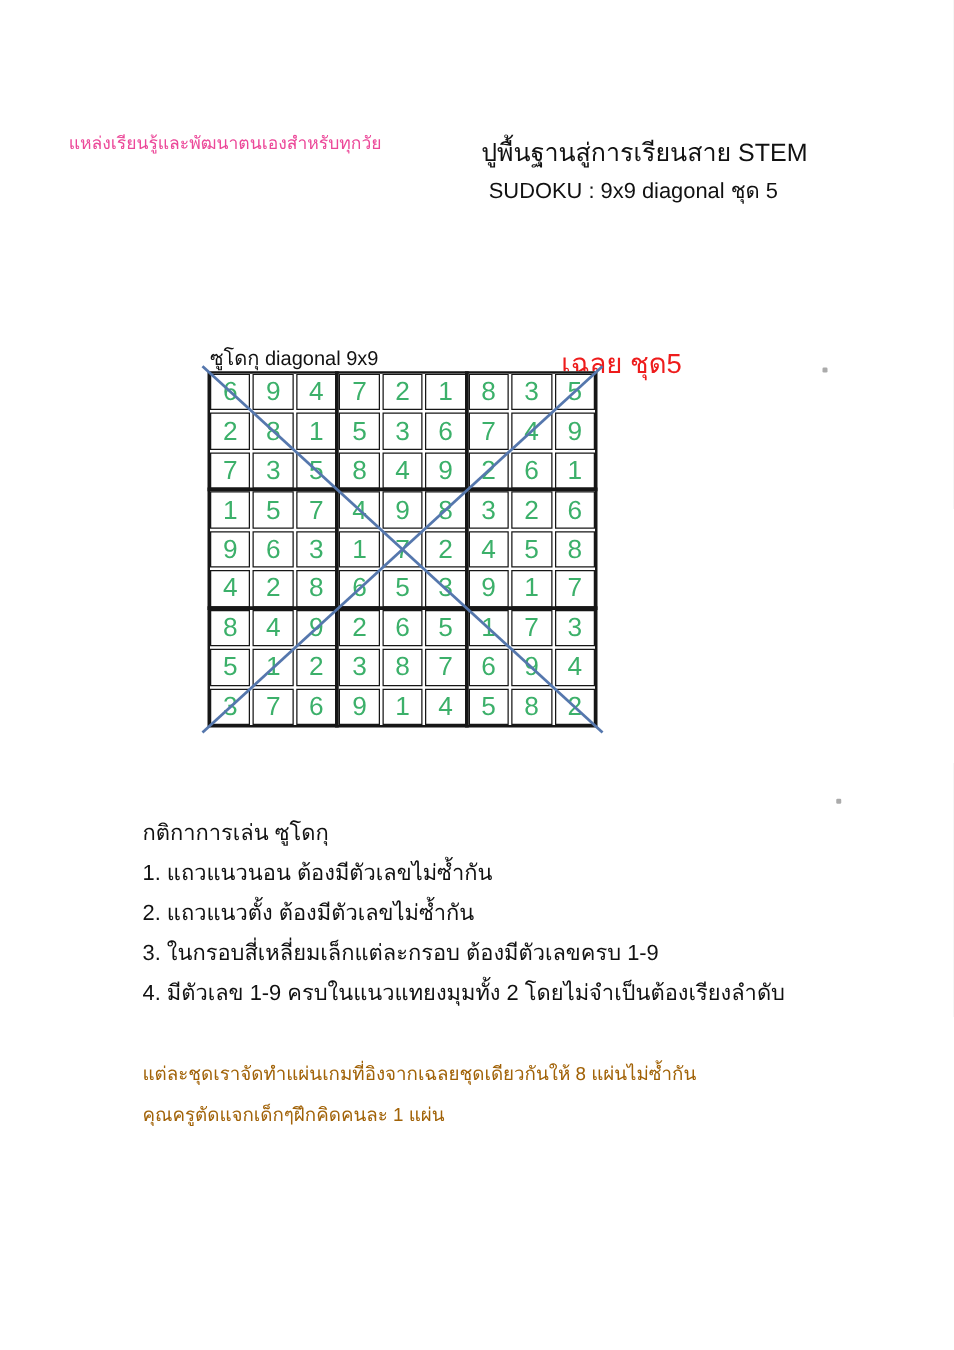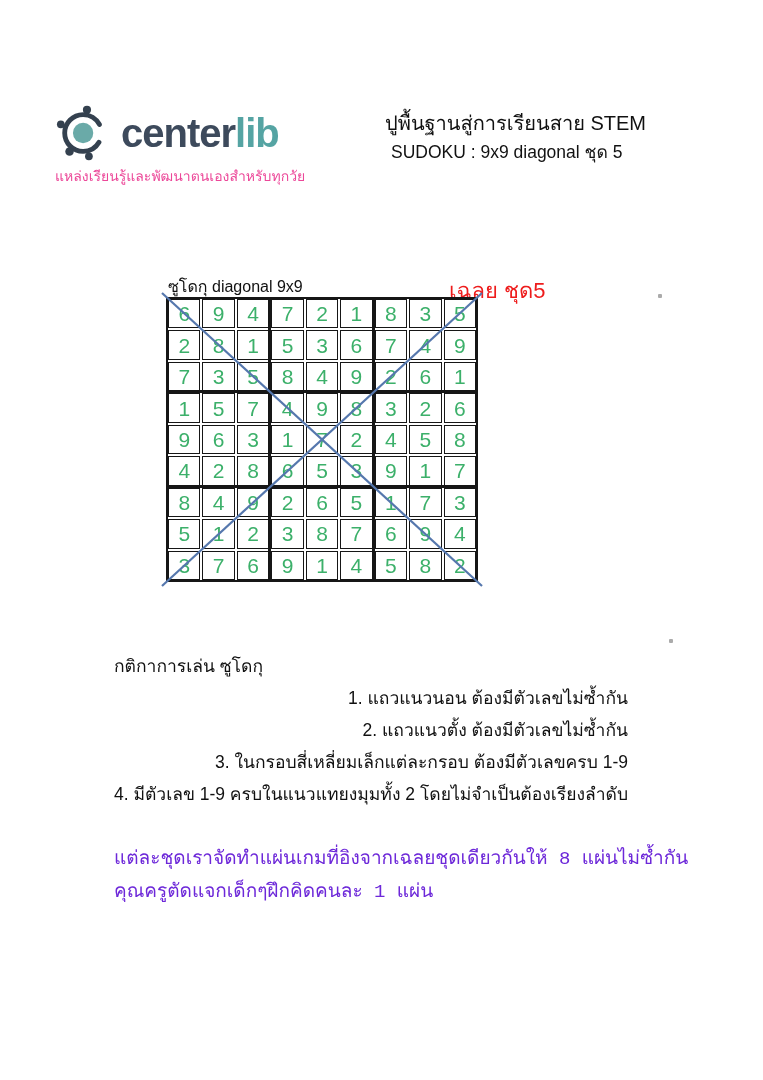--- a/index.html
+++ b/index.html
@@ -51,45 +51,34 @@
   .box-line{position:absolute; background:var(--line); z-index:3;}
   .box-line.v1{left:100px; top:-2px; bottom:-2px; width:3px;}
   .box-line.v2{left:204px; top:-2px; bottom:-2px; width:3px;}
   .box-line.h1{top:91px; left:-2px; right:-2px; height:3px;}
   .box-line.h2{top:186px; left:-2px; right:-2px; height:3px;}
   .diagonals{position:absolute; inset:0; width:100%; height:100%; overflow:visible; z-index:4; pointer-events:none;}
   .diagonals line{stroke:var(--blue); stroke-width:2.2px;}
 
   
   .rules-block{position:absolute; left:114px; top:650px; color:#111; font-size:17.5px; line-height:32px;}
-  .rules-block ul{list-style:none;text-align:right;}
-  .footer-block{position:absolute; left:114px; top:843px; color:#6d28d9; font-size:19px; line-height:33px;font-family:Liberation Mono, monospace;}
+  .rules-block ul{list-style:none;}
+  .footer-block{position:absolute; left:114px; top:843px; color:#a16207; font-size:15px; line-height:33px;}
 
   
   .speck{position:absolute; background:#8f8f8f; border-radius:1px; opacity:.75;}
   .speck-1{left:658px; top:294px; width:4px; height:4px;}
   .speck-2{left:669px; top:639px; width:4px; height:4px;}
 </style>
 </head>
 <body>
 
 <div class="page">
 
   <div class="logo-block">
-    <div class="logo-row">
-      <svg class="logo-icon" viewBox="0 0 64 64">
-        <circle cx="29" cy="32" r="19" fill="none" stroke="#34414f" stroke-width="5" stroke-dasharray="99.5 19.9" stroke-dashoffset="-10" stroke-linecap="round"></circle>
-        <circle cx="29" cy="32" r="10.5" fill="#6aaaa8"></circle>
-        <circle cx="33" cy="8" r="4.2" fill="#34414f"></circle>
-        <circle cx="6" cy="23" r="4.0" fill="#34414f"></circle>
-        <circle cx="15" cy="51" r="4.4" fill="#34414f"></circle>
-        <circle cx="35" cy="56" r="4.0" fill="#34414f"></circle>
-      </svg>
-      <div class="wordmark"><span class="wm-primary">center</span><span class="wm-secondary">lib</span></div>
-    </div>
     <div class="tagline">แหล่งเรียนรู้และพัฒนาตนเองสำหรับทุกวัย</div>
   </div>
 
   <div class="header-block">
     <div class="header-line2">ปูพื้นฐานสู่การเรียนสาย STEM</div>
     <div class="header-line3">SUDOKU : 9x9 diagonal ชุด 5</div>
   </div>
 
   <div class="puzzle-title">ซูโดกุ diagonal 9x9</div>
   <div class="answer-label">เฉลย ชุด5</div>

